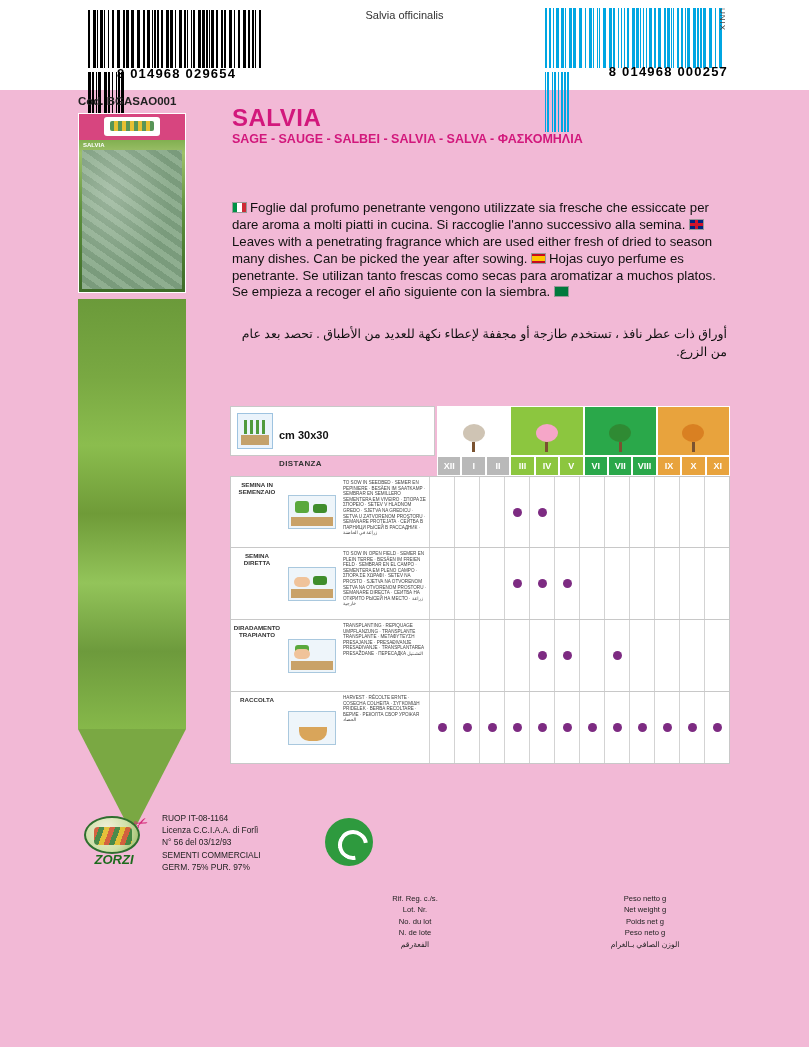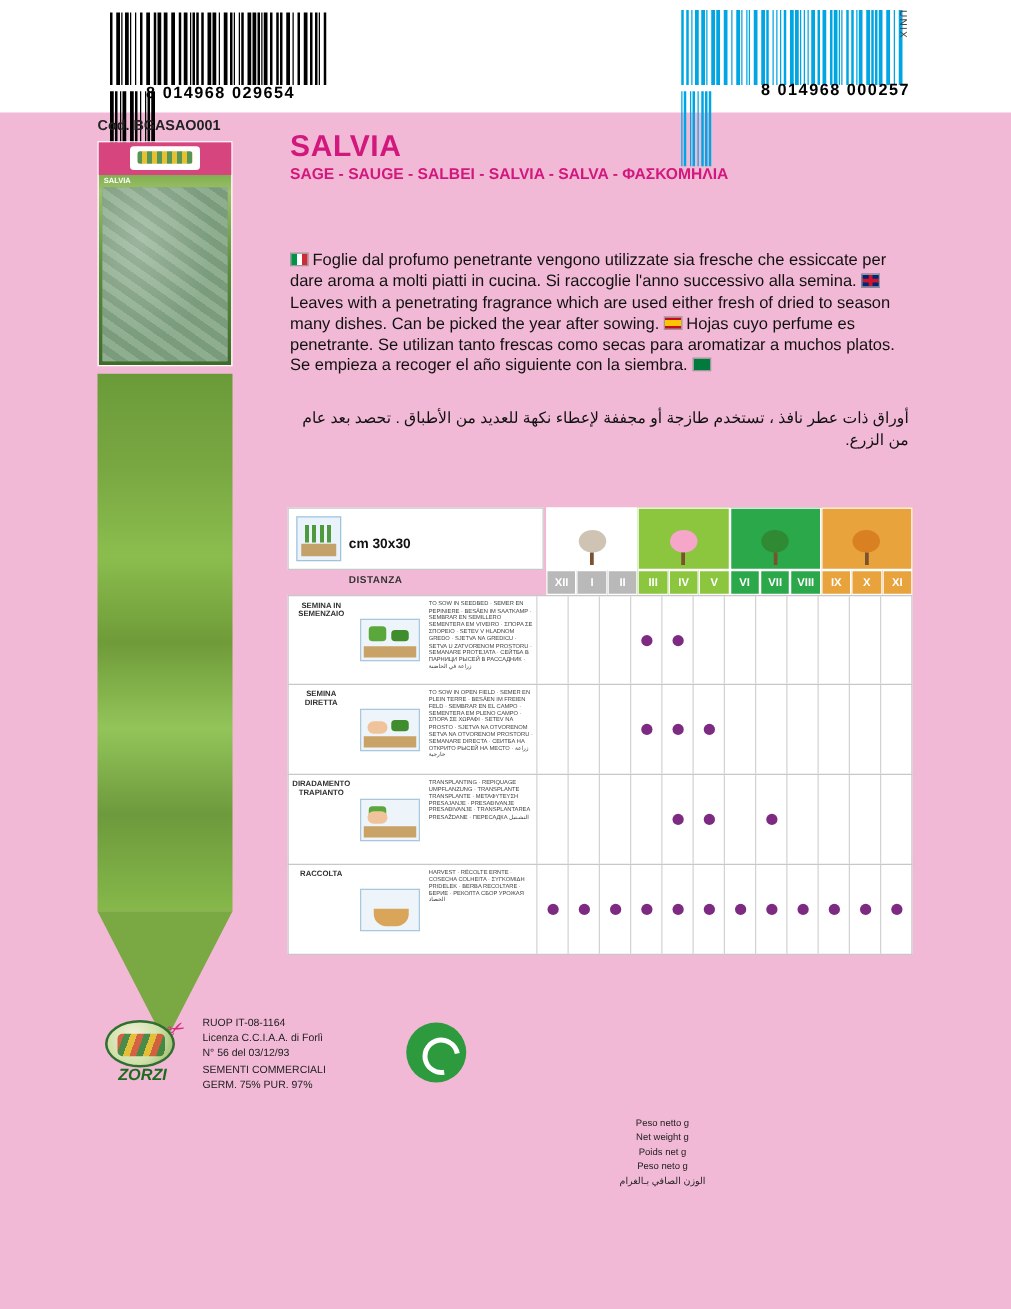--- a/index.html
+++ b/index.html
@@ -132,20 +132,21 @@
   .recycle:after{content:"";position:absolute;left:13px;top:12px;width:22px;height:22px;
     border:4px solid #fff;border-radius:50%;border-right-color:transparent;transform:rotate(35deg);}
 
   .footcols{position:absolute;left:300px;top:893px;width:460px;display:flex;}
   .fcol{flex:1;text-align:center;font-size:7.6px;color:#222;line-height:1.5;}
 </style>
 </head>
 <body>
 
 <div class="topbar">
+  <div class="sci-name">Salvia officinalis</div>
 
   <div class="barcode-left" id="bcL"><span class="barline" style="width:2px"></span><span style="display:inline-block;width:3px;height:100%"></span><span class="barline" style="width:3px"></span><span style="display:inline-block;width:1px;height:100%"></span><span class="barline" style="width:1px"></span><span style="display:inline-block;width:2px;height:100%"></span><span class="barline" style="width:3px"></span><span style="display:inline-block;width:1px;height:100%"></span><span class="barline" style="width:1px"></span><span style="display:inline-block;width:3px;height:100%"></span><span class="barline" style="width:1px"></span><span style="display:inline-block;width:3px;height:100%"></span><span class="barline" style="width:2px"></span><span style="display:inline-block;width:3px;height:100%"></span><span class="barline" style="width:3px"></span><span style="display:inline-block;width:3px;height:100%"></span><span class="barline" style="width:2px"></span><span style="display:inline-block;width:1px;height:100%"></span><span class="barline" style="width:3px"></span><span style="display:inline-block;width:2px;height:100%"></span><span class="barline" style="width:3px"></span><span style="display:inline-block;width:3px;height:100%"></span><span class="barline" style="width:3px"></span><span style="display:inline-block;width:3px;height:100%"></span><span class="barline" style="width:2px"></span><span style="display:inline-block;width:2px;height:100%"></span><span class="barline" style="width:3px"></span><span style="display:inline-block;width:2px;height:100%"></span><span class="barline" style="width:1px"></span><span style="display:inline-block;width:1px;height:100%"></span><span class="barline" style="width:2px"></span><span style="display:inline-block;width:1px;height:100%"></span><span class="barline" style="width:2px"></span><span style="display:inline-block;width:2px;height:100%"></span><span class="barline" style="width:2px"></span><span style="display:inline-block;width:3px;height:100%"></span><span class="barline" style="width:3px"></span><span style="display:inline-block;width:1px;height:100%"></span><span class="barline" style="width:3px"></span><span style="display:inline-block;width:2px;height:100%"></span><span class="barline" style="width:1px"></span><span style="display:inline-block;width:3px;height:100%"></span><span class="barline" style="width:3px"></span><span style="display:inline-block;width:2px;height:100%"></span><span class="barline" style="width:2px"></span><span style="display:inline-block;width:1px;height:100%"></span><span class="barline" style="width:1px"></span><span style="display:inline-block;width:3px;height:100%"></span><span class="barline" style="width:1px"></span><span style="display:inline-block;width:1px;height:100%"></span><span class="barline" style="width:2px"></span><span style="display:inline-block;width:3px;height:100%"></span><span class="barline" style="width:3px"></span><span style="display:inline-block;width:1px;height:100%"></span><span class="barline" style="width:3px"></span><span style="display:inline-block;width:1px;height:100%"></span><span class="barline" style="width:2px"></span><span style="display:inline-block;width:1px;height:100%"></span><span class="barline" style="width:1px"></span><span style="display:inline-block;width:1px;height:100%"></span><span class="barline" style="width:3px"></span><span style="display:inline-block;width:2px;height:100%"></span><span class="barline" style="width:2px"></span><span style="display:inline-block;width:3px;height:100%"></span><span class="barline" style="width:2px"></span><span style="display:inline-block;width:1px;height:100%"></span><span class="barline" style="width:2px"></span><span style="display:inline-block;width:3px;height:100%"></span><span class="barline" style="width:3px"></span><span style="display:inline-block;width:2px;height:100%"></span><span class="barline" style="width:1px"></span><span style="display:inline-block;width:3px;height:100%"></span><span class="barline" style="width:2px"></span><span style="display:inline-block;width:3px;height:100%"></span><span class="barline" style="width:3px"></span><span style="display:inline-block;width:2px;height:100%"></span><span class="barline" style="width:2px"></span><span style="display:inline-block;width:2px;height:100%"></span><span class="barline" style="width:2px"></span><span style="display:inline-block;width:1px;height:100%"></span><span class="barline" style="width:1px"></span><span style="display:inline-block;width:3px;height:100%"></span><span class="barline" style="width:2px"></span><span style="display:inline-block;width:1px;height:100%"></span><span class="barline" style="width:3px"></span><span style="display:inline-block;width:1px;height:100%"></span><span class="barline" style="width:2px"></span><span style="display:inline-block;width:2px;height:100%"></span><span class="barline" style="width:1px"></span><span style="display:inline-block;width:1px;height:100%"></span><span class="barline" style="width:3px"></span><span style="display:inline-block;width:3px;height:100%"></span><span class="barline" style="width:3px"></span><span style="display:inline-block;width:1px;height:100%"></span><span class="barline" style="width:2px"></span><span style="display:inline-block;width:2px;height:100%"></span><span class="barline" style="width:1px"></span><span style="display:inline-block;width:3px;height:100%"></span><span class="barline" style="width:1px"></span><span style="display:inline-block;width:1px;height:100%"></span><span class="barline" style="width:2px"></span><span style="display:inline-block;width:1px;height:100%"></span><span class="barline" style="width:3px"></span><span style="display:inline-block;width:2px;height:100%"></span></div>
   <div class="bc-num left">8 014968 029654</div>
 
   <div class="barcode-right" id="bcR"><span class="barline blue" style="width:2px"></span><span style="display:inline-block;width:2px;height:100%"></span><span class="barline blue" style="width:2px"></span><span style="display:inline-block;width:2px;height:100%"></span><span class="barline blue" style="width:1px"></span><span style="display:inline-block;width:2px;height:100%"></span><span class="barline blue" style="width:3px"></span><span style="display:inline-block;width:2px;height:100%"></span><span class="barline blue" style="width:3px"></span><span style="display:inline-block;width:1px;height:100%"></span><span class="barline blue" style="width:1px"></span><span style="display:inline-block;width:3px;height:100%"></span><span class="barline blue" style="width:3px"></span><span style="display:inline-block;width:1px;height:100%"></span><span class="barline blue" style="width:3px"></span><span style="display:inline-block;width:3px;height:100%"></span><span class="barline blue" style="width:3px"></span><span style="display:inline-block;width:3px;height:100%"></span><span class="barline blue" style="width:1px"></span><span style="display:inline-block;width:3px;height:100%"></span><span class="barline blue" style="width:3px"></span><span style="display:inline-block;width:1px;height:100%"></span><span class="barline blue" style="width:1px"></span><span style="display:inline-block;width:3px;height:100%"></span><span class="barline blue" style="width:1px"></span><span style="display:inline-block;width:1px;height:100%"></span><span class="barline blue" style="width:1px"></span><span style="display:inline-block;width:3px;height:100%"></span><span class="barline blue" style="width:3px"></span><span style="display:inline-block;width:3px;height:100%"></span><span class="barline blue" style="width:3px"></span><span style="display:inline-block;width:1px;height:100%"></span><span class="barline blue" style="width:2px"></span><span style="display:inline-block;width:3px;height:100%"></span><span class="barline blue" style="width:1px"></span><span style="display:inline-block;width:2px;height:100%"></span><span class="barline blue" style="width:1px"></span><span style="display:inline-block;width:2px;height:100%"></span><span class="barline blue" style="width:1px"></span><span style="display:inline-block;width:2px;height:100%"></span><span class="barline blue" style="width:2px"></span><span style="display:inline-block;width:3px;height:100%"></span><span class="barline blue" style="width:3px"></span><span style="display:inline-block;width:1px;height:100%"></span><span class="barline blue" style="width:3px"></span><span style="display:inline-block;width:1px;height:100%"></span><span class="barline blue" style="width:1px"></span><span style="display:inline-block;width:2px;height:100%"></span><span class="barline blue" style="width:1px"></span><span style="display:inline-block;width:2px;height:100%"></span><span class="barline blue" style="width:1px"></span><span style="display:inline-block;width:2px;height:100%"></span><span class="barline blue" style="width:3px"></span><span style="display:inline-block;width:2px;height:100%"></span><span class="barline blue" style="width:2px"></span><span style="display:inline-block;width:2px;height:100%"></span><span class="barline blue" style="width:3px"></span><span style="display:inline-block;width:3px;height:100%"></span><span class="barline blue" style="width:2px"></span><span style="display:inline-block;width:1px;height:100%"></span><span class="barline blue" style="width:3px"></span><span style="display:inline-block;width:1px;height:100%"></span><span class="barline blue" style="width:1px"></span><span style="display:inline-block;width:1px;height:100%"></span><span class="barline blue" style="width:1px"></span><span style="display:inline-block;width:3px;height:100%"></span><span class="barline blue" style="width:2px"></span><span style="display:inline-block;width:2px;height:100%"></span><span class="barline blue" style="width:2px"></span><span style="display:inline-block;width:2px;height:100%"></span><span class="barline blue" style="width:1px"></span><span style="display:inline-block;width:1px;height:100%"></span><span class="barline blue" style="width:3px"></span><span style="display:inline-block;width:3px;height:100%"></span><span class="barline blue" style="width:3px"></span><span style="display:inline-block;width:1px;height:100%"></span><span class="barline blue" style="width:2px"></span><span style="display:inline-block;width:1px;height:100%"></span><span class="barline blue" style="width:2px"></span><span style="display:inline-block;width:1px;height:100%"></span><span class="barline blue" style="width:3px"></span><span style="display:inline-block;width:3px;height:100%"></span><span class="barline blue" style="width:3px"></span><span style="display:inline-block;width:3px;height:100%"></span><span class="barline blue" style="width:1px"></span><span style="display:inline-block;width:3px;height:100%"></span><span class="barline blue" style="width:3px"></span><span style="display:inline-block;width:1px;height:100%"></span><span class="barline blue" style="width:1px"></span><span style="display:inline-block;width:1px;height:100%"></span><span class="barline blue" style="width:2px"></span><span style="display:inline-block;width:3px;height:100%"></span><span class="barline blue" style="width:1px"></span><span style="display:inline-block;width:1px;height:100%"></span><span class="barline blue" style="width:2px"></span><span style="display:inline-block;width:2px;height:100%"></span><span class="barline blue" style="width:1px"></span><span style="display:inline-block;width:2px;height:100%"></span><span class="barline blue" style="width:2px"></span><span style="display:inline-block;width:1px;height:100%"></span><span class="barline blue" style="width:2px"></span><span style="display:inline-block;width:1px;height:100%"></span><span class="barline blue" style="width:2px"></span><span style="display:inline-block;width:3px;height:100%"></span></div>
   <div class="bc-num right">8 014968 000257</div>
 
   <div class="unix">UNIX</div>
 </div>
 
@@ -380,19 +381,26 @@
     <div>Licenza C.C.I.A.A. di Forlì</div>
     <div>N° 56 del 03/12/93</div>
     <div>SEMENTI COMMERCIALI</div>
     <div>GERM. 75%   PUR. 97%</div>
   </div>
 
 <div class="recycle"></div>
 
 <div class="footcols" id="footcols">
     <div class="fcol">
+      <div>Rif. Reg. c./s.</div>
+      <div>Lot. Nr.</div>
+      <div>No. du lot</div>
+      <div>N. de lote</div>
+      <div class="ar">الفعةرقم</div>
+    </div>
+    <div class="fcol">
       <div>Peso netto g</div>
       <div>Net weight g</div>
       <div>Poids net g</div>
       <div>Peso neto g</div>
       <div class="ar">الوزن الصافي بـالغرام</div>
     </div>
   </div>
 
 </body></html>

